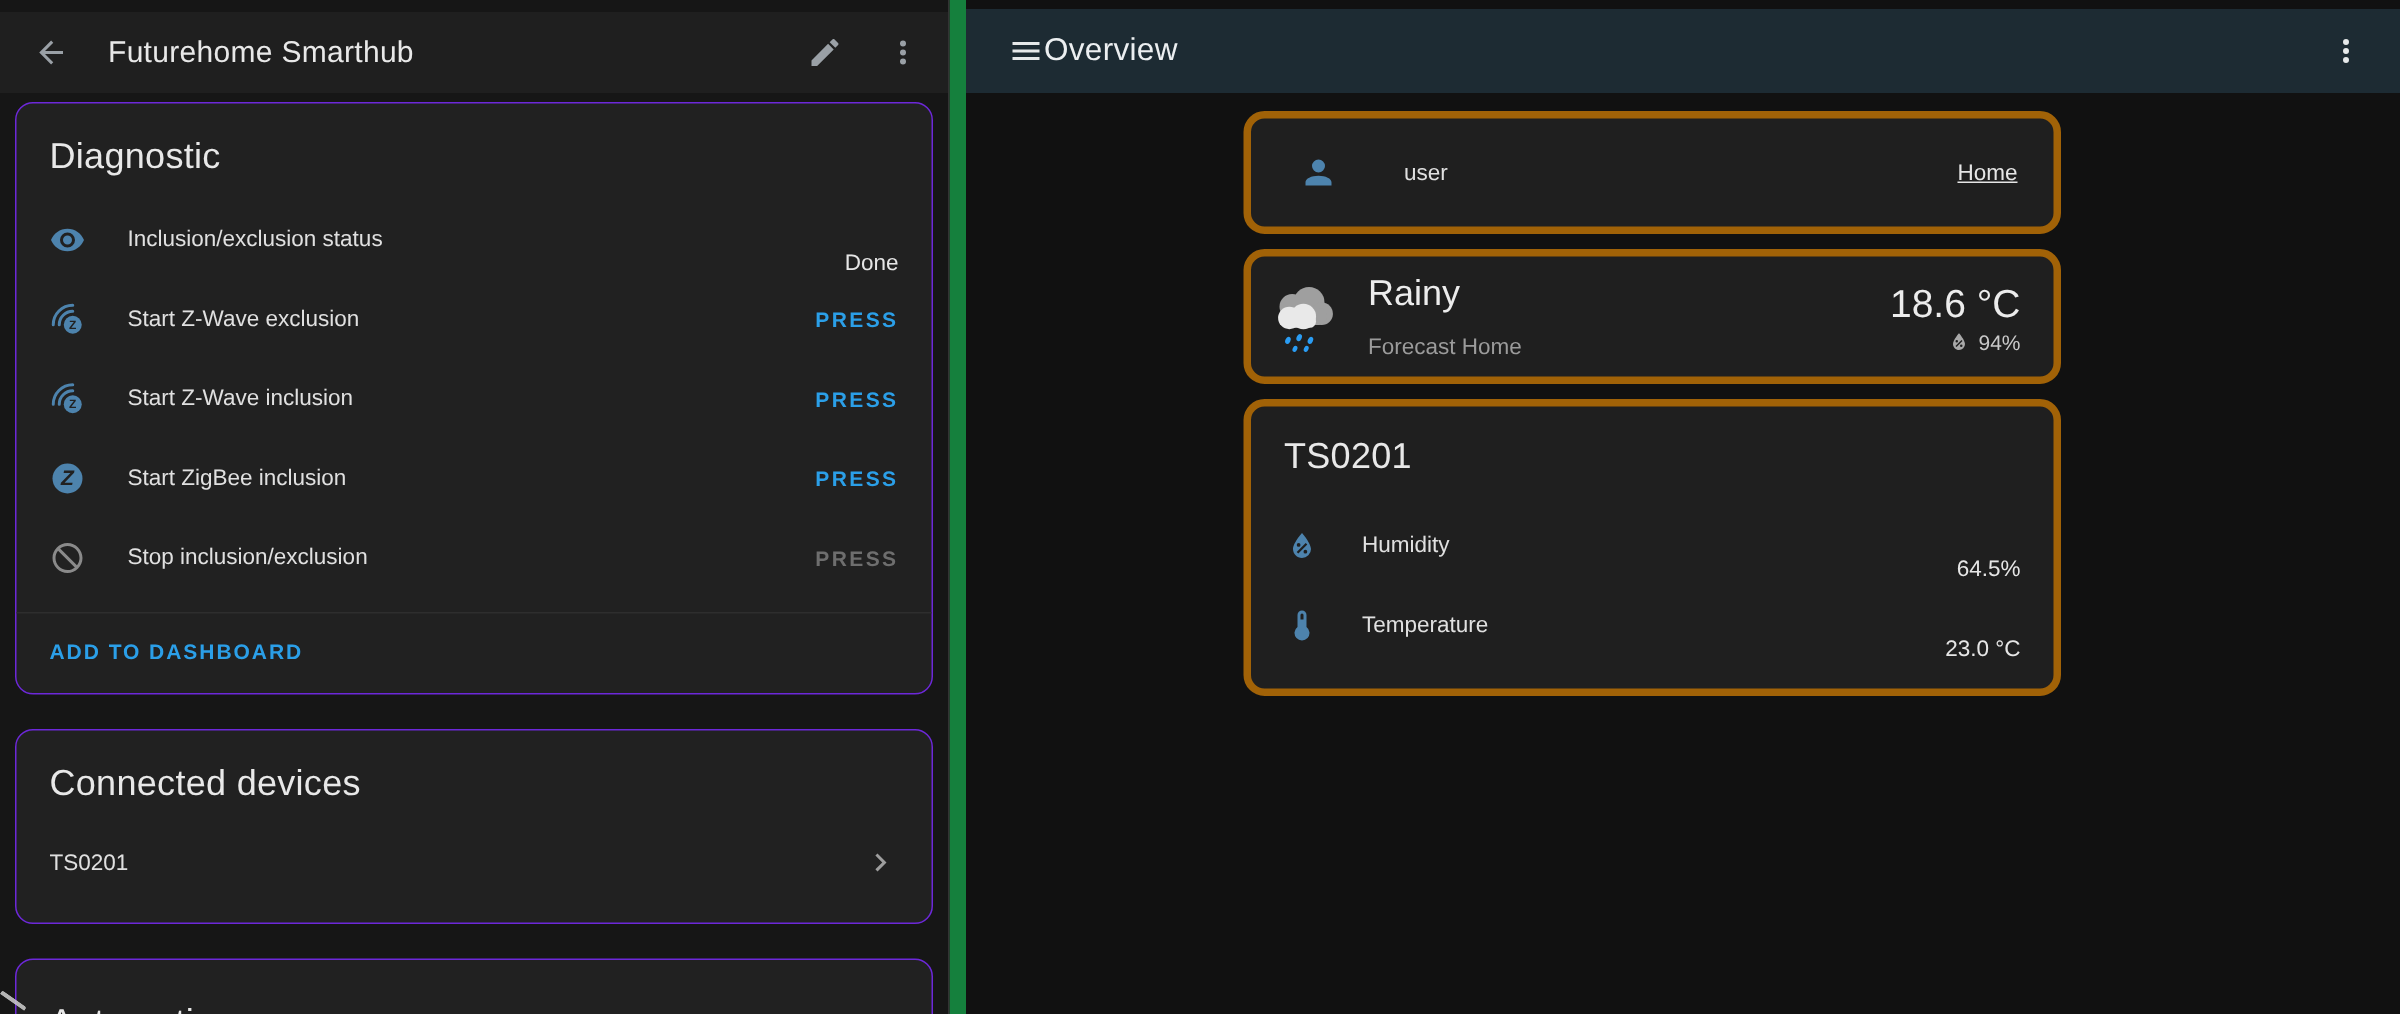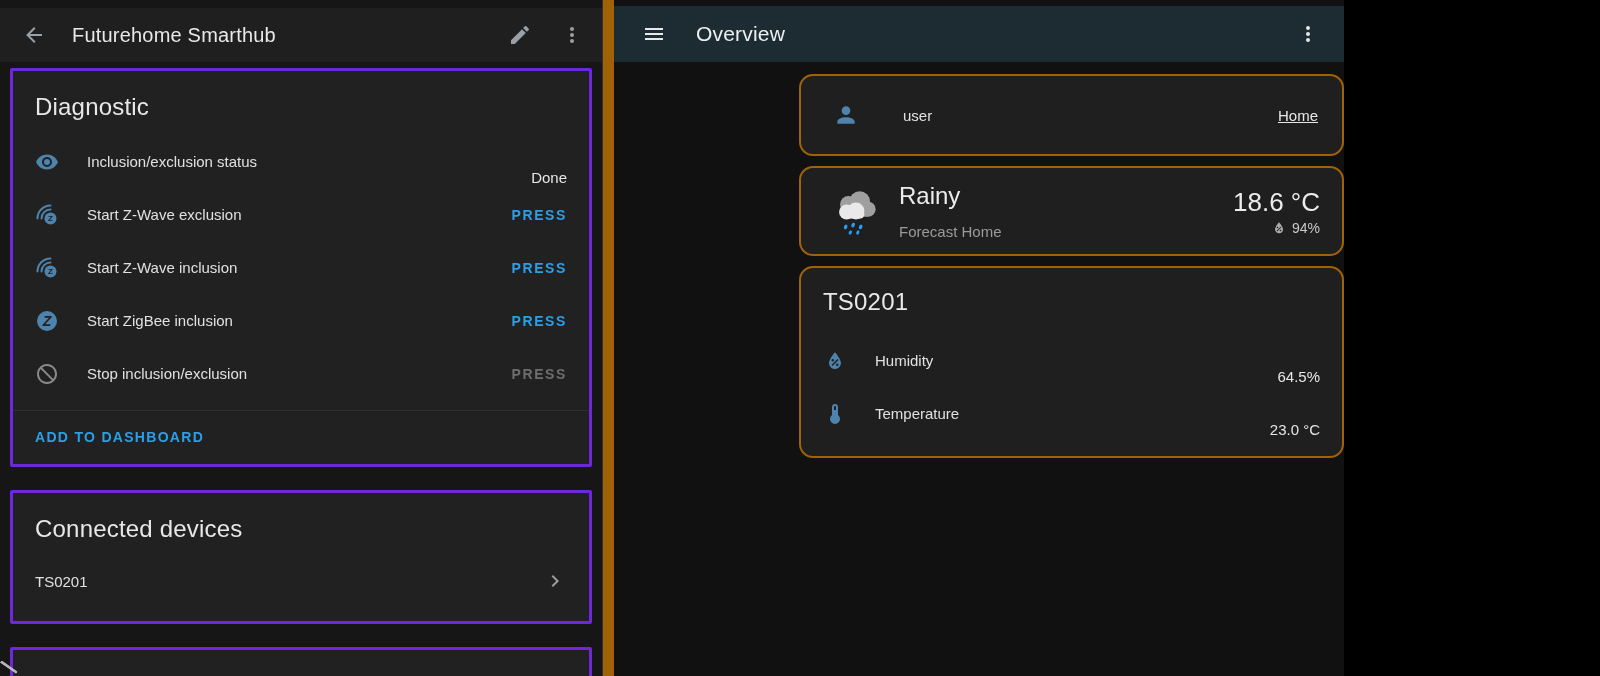--- a/index.html
+++ b/index.html
@@ -1,28 +1,28 @@
 <!DOCTYPE html>
 <html><head>
 <meta charset="utf-8">
 <style>
   * { margin:0; padding:0; box-sizing:border-box; }
   html,body { width:1600px; height:676px; background:#000; overflow:hidden;
     font-family:"Liberation Sans", sans-serif; -webkit-font-smoothing:antialiased; }
-  .split { display:flex; width:1344px; height:676px; background:#a16207; position:relative; }
+  .split { display:flex; width:1600px; height:676px; background:#15803d; position:relative; }
 
   
   .left-panel { width:633px; height:676px; background:#161616; padding-top:8px;
     border-right:1px solid #333; position:relative; }
   .l-header { height:54px; background:#1f1f1f; display:flex; align-items:center; padding:0 18px 0 22px; }
   .l-header .title { color:#e8e8e8; font-size:20px; margin-left:26px; letter-spacing:.2px; flex:1; }
   .icon-btn { width:24px; height:24px; color:#9aa0a6; display:flex; align-items:center; justify-content:center; cursor:pointer; }
   .icon-btn + .icon-btn { margin-left:28px; }
   .l-content { padding:6px 10px 0 10px; }
-  .card { background:#212121; border:3px solid #6d28d9; border-radius:2px; }
+  .card { background:#212121; border:1px solid #6d28d9; border-radius:12px; }
   .l-card { margin-bottom:23px; }
   .card-pad { padding:22px 22px 0 22px; }
   .card-title { color:#e8e8e8; font-size:24px; font-weight:400; letter-spacing:.2px; }
   .diag-rows { padding:14px 22px 10px 22px; }
   .attr-row { height:53px; display:flex; align-items:center; }
   .row-icon { width:24px; height:24px; color:#4d83ad; flex:none; }
   .row-icon.gray { color:#8a8a8a; }
   .attr-row .label { color:#e0e0e0; font-size:15px; margin-left:28px; flex:1; }
   .val-plain { color:#e6e6e6; font-size:15px;margin-top:32px; }
   .val-action { color:#2b9fe8; font-size:14px; font-weight:700; letter-spacing:1.6px; cursor:pointer; }
@@ -33,30 +33,30 @@
   .device-row .label { color:#e0e0e0; font-size:15px; flex:1; }
   .chev { width:24px; height:24px; color:#9e9e9e; }
   .auto-card { height:60px; padding:20px 22px 0 22px; display:flex; align-items:flex-start; justify-content:space-between; overflow:hidden; }
   .auto-card .card-title { margin-top:8px; }
   .corner-artifact { position:absolute; left:-6px; bottom:-8px; width:20px; height:20px;
     border-top:3px solid #cfcfcf; transform:rotate(35deg); border-radius:2px; opacity:.85; }
 
   
   .right-panel { flex:1; height:676px; background:#111; padding-top:6px; margin-left:11px; }
   .r-header { height:56px; background:#1d2b33; display:flex; align-items:center; padding:0 24px 0 28px; }
-  .r-header .title { color:#eceff1; font-size:21px; margin-left:30px; letter-spacing:.2px; flex:1; }
+  .r-header .title { color:#eceff1; font-size:21px; letter-spacing:.2px; flex:1; }
   .icon-btn.white { color:#e6e9ea; }
   .r-content { padding-top:12px; }
   .r-col { width:545px; margin-left:185px; }
-  .r-card { background:#1f1f1f; border:2px solid #a16207; border-radius:14px; }
+  .r-card { background:#1f1f1f; border:5px solid #a16207; border-radius:14px; }
   .user-card { height:82px; display:flex; align-items:center; padding:0 24px 0 32px; margin-bottom:10px; cursor:pointer; }
   .user-card .row-icon { width:26px; height:26px; }
   .user-card .name { color:#e0e0e0; font-size:15px; margin-left:44px; flex:1; }
   .user-card .value { color:#e6e6e6; font-size:15px;text-decoration:underline; }
-  .weather-card { height:90px; display:flex; align-items:center; padding:0 22px 0 24px; margin-bottom:10px; cursor:pointer; }
+  .weather-card { height:90px; display:flex; align-items:center; padding:0 22px 0 4px; margin-bottom:10px; cursor:pointer; }
   .w-icon { width:60px; height:62px; flex:none; }
   .w-main { margin-left:14px; flex:1; }
   .w-cond { color:#ececec; font-size:24px; line-height:28px; }
   .w-sub { color:#9b9b9b; font-size:15px; margin-top:13px; }
   .w-right { text-align:right; }
   .w-temp { color:#ececec; font-size:26px; line-height:30px; }
   .w-hum { display:flex; align-items:center; justify-content:flex-end; margin-top:3px; color:#c9c9c9; font-size:14px; }
   .w-hum .mini-icon { width:16px; height:16px; color:#a9a9a9; margin-right:5px; }
   .sensor-card { padding:20px 22px 16px 22px; }
   .sensor-rows { margin-top:18px; }

